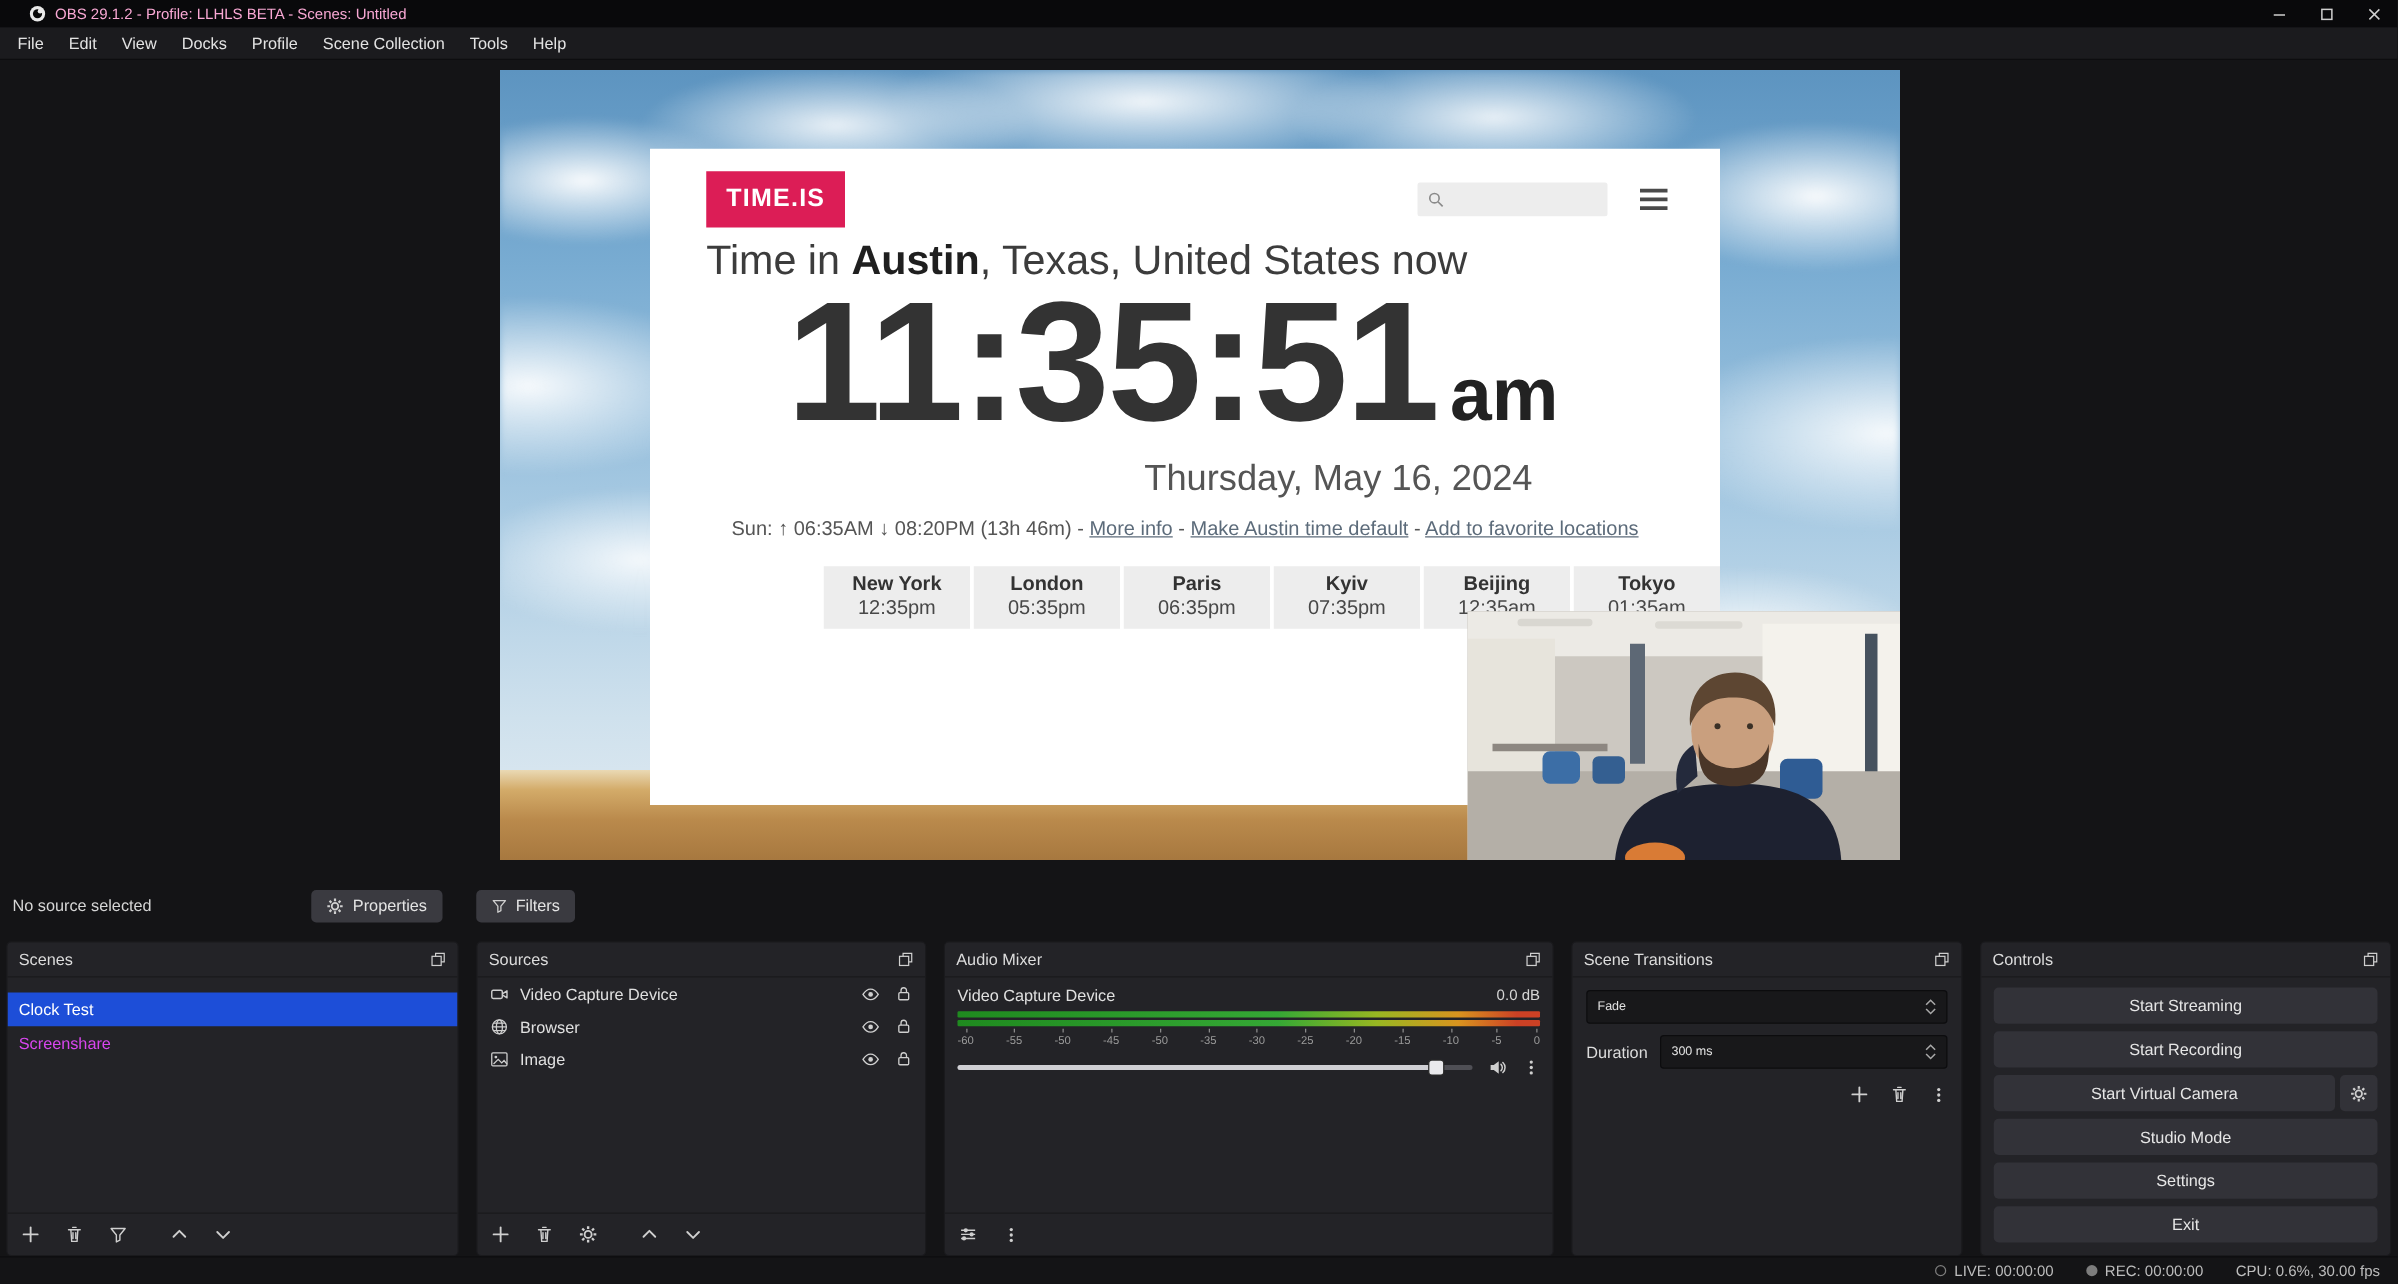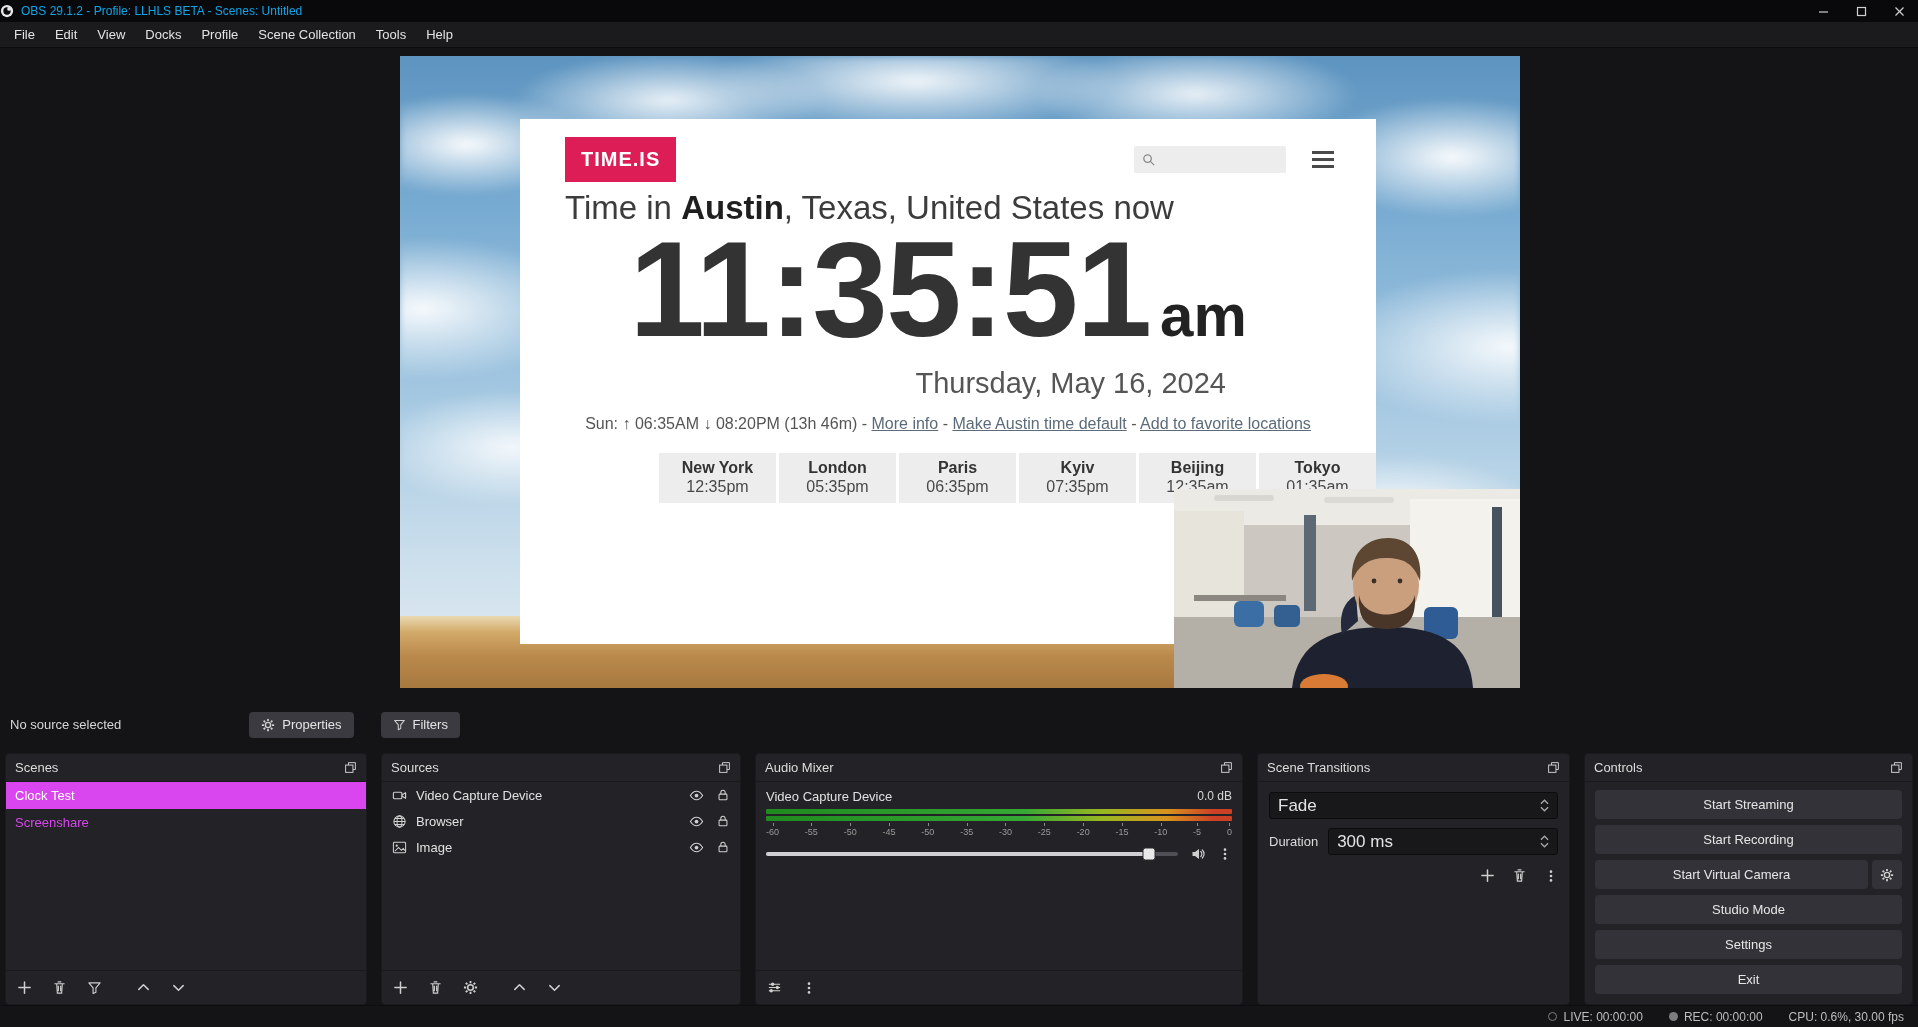--- a/index.html
+++ b/index.html
@@ -1,21 +1,21 @@
 <!DOCTYPE html>
 <html><head>
 <meta charset="utf-8">
 <style>
   * { margin:0; padding:0; box-sizing:border-box; }
   html,body { width:1918px; height:1027px; overflow:hidden; }
   body { font-family:"Liberation Sans","DejaVu Sans",sans-serif; background:#141416; color:#dedede; }
   .app { position:relative; width:1918px; height:1027px; display:flex; flex-direction:column; }
 
   
-  .titlebar { height:22px; background:#09090b; display:flex; align-items:center; padding-left:0; font-size:12px; color:#0ea5e9; flex:0 0 auto; }
+  .titlebar { height:22px; background:#09090b; display:flex; align-items:center; padding-left:23px; font-size:12px; color:#f9a8d4; flex:0 0 auto; }
   .titlebar svg.logo { width:14px; height:14px; margin-right:7px; }
   .win-btns { margin-left:auto; display:flex; height:100%; }
   .win-btn { width:38px; display:flex; align-items:center; justify-content:center; color:#cfcfcf; }
 
   
   .menubar { height:26px; background:#1b1b1e; display:flex; align-items:center; padding-left:4px; font-size:13px; color:#e3e3e3; flex:0 0 auto; border-bottom:1px solid #0d0d0f; }
   .menu-item { padding:0 10px; line-height:26px; }
 
   
   .main { position:relative; height:659px; flex:0 0 auto; background:#141416; }
@@ -65,21 +65,21 @@
   
   .docks { display:flex; gap:14px; padding:0 5px; height:252px; margin-top:11px; flex:0 0 auto; }
   .panel { background:#232327; border-radius:4px; display:flex; flex-direction:column; overflow:hidden; border:1px solid #1a1a1d; }
   .p-scenes { width:362px; } .p-sources { width:360px; } .p-mixer { width:488px; } .p-trans { width:313px; } .p-controls { width:329px; }
   .p-head { height:28px; display:flex; align-items:center; justify-content:space-between; padding:0 9px; font-size:13px; color:#dcdcdc; border-bottom:1px solid #1a1a1d; flex:0 0 auto; }
   .p-body { flex:1 1 auto; position:relative; }
   .p-tools { height:34px; border-top:1px solid #1a1a1d; display:flex; align-items:center; gap:20px; padding:0 11px; color:#cfcfcf; flex:0 0 auto; }
   .icon { color:#cfcfcf; display:inline-flex; }
 
   .scene-row { height:27px; line-height:27px; padding-left:9px; font-size:13px; color:#d946ef; }
-  .scene-row.selected { background:#d946ef; color:#fff; }
+  .scene-row.selected { background:#1d4ed8; color:#fff;margin-top:12px; }
 
   .src-row { height:26px; display:flex; align-items:center; gap:9px; padding:0 10px; font-size:13px; color:#e0e0e0; }
   .src-row .lbl { flex:1; }
   .src-right { display:flex; gap:12px; }
 
   
   .mx-body { padding:7px 10px 0; }
   .mx-top { display:flex; justify-content:space-between; font-size:13px; color:#e0e0e0; }
   .mx-db { font-size:12px; color:#d6d6d6; }
   .meter { height:5px; border-radius:1px; margin-top:5px;
@@ -88,21 +88,21 @@
   .scale { display:flex; justify-content:space-between; margin-top:2px; }
   .scale span { font-size:9px; color:#9a9a9a; position:relative; padding-top:4px; }
   .scale span::before { content:""; position:absolute; top:0; left:50%; width:1px; height:3px; background:#8a8a8a; }
   .mx-sliderrow { display:flex; align-items:center; gap:12px; margin-top:9px; }
   .vol-slider { position:relative; flex:1; height:4px; background:#4f4f55; border-radius:2px; }
   .vol-fill { position:absolute; left:0; top:0; bottom:0; width:93%; background:#cfcfd4; border-radius:2px; }
   .vol-handle { position:absolute; left:93%; top:50%; transform:translate(-50%,-50%); width:13px; height:13px; background:#e9e9ec; border:1px solid #2a2a2a; border-radius:3px; }
 
   
   .tr-body { padding:10px 11px; }
-  .combo, .spin { background:#18181a; border:1px solid #0c0c0e; border-radius:3px; height:27px; display:flex; align-items:center; padding:0 8px; font-size:17px; color:#e2e2e2; }
+  .combo, .spin { background:#18181a; border:1px solid #0c0c0e; border-radius:3px; height:27px; display:flex; align-items:center; padding:0 8px; font-size:10px; color:#e2e2e2; }
   .combo { width:100%; }
   .arrows { margin-left:auto; display:flex; flex-direction:column; gap:1px; color:#a8a8a8; }
   .tr-durrow { display:flex; align-items:center; margin-top:9px; gap:10px; }
   .tr-durrow .dlabel { font-size:13px; color:#dcdcdc; }
   .spin { flex:1; }
   .tr-icons { display:flex; justify-content:flex-end; gap:17px; margin-top:13px; color:#cfcfcf; }
 
   
   .ct-body { padding:8px 10px; }
   .ct-btn { height:29px; margin-bottom:6px; background:#323238; border-radius:4px; display:flex; align-items:center; justify-content:center; font-size:13px; color:#e6e6e6; }

